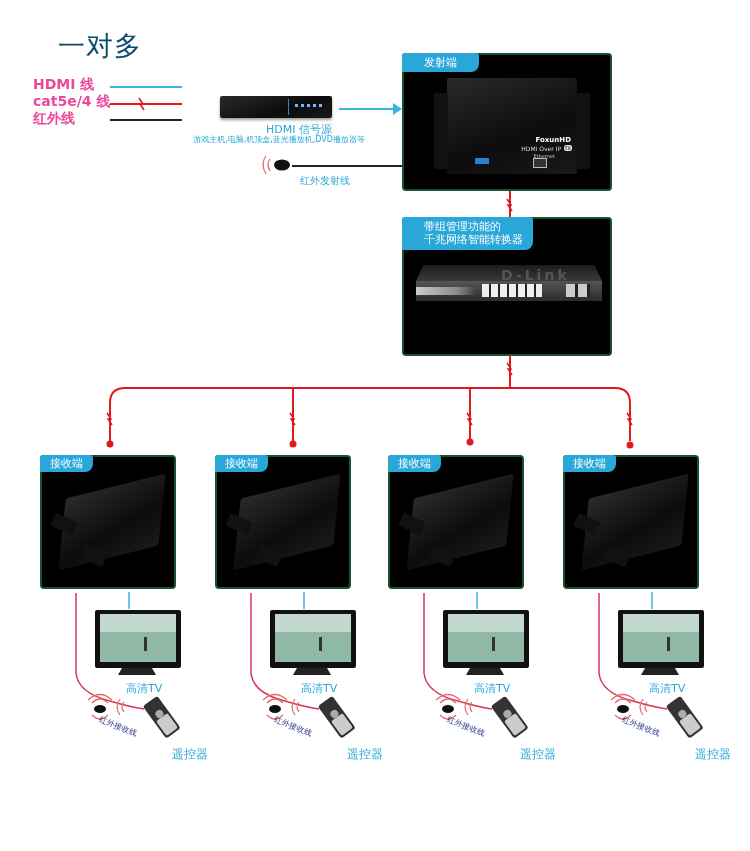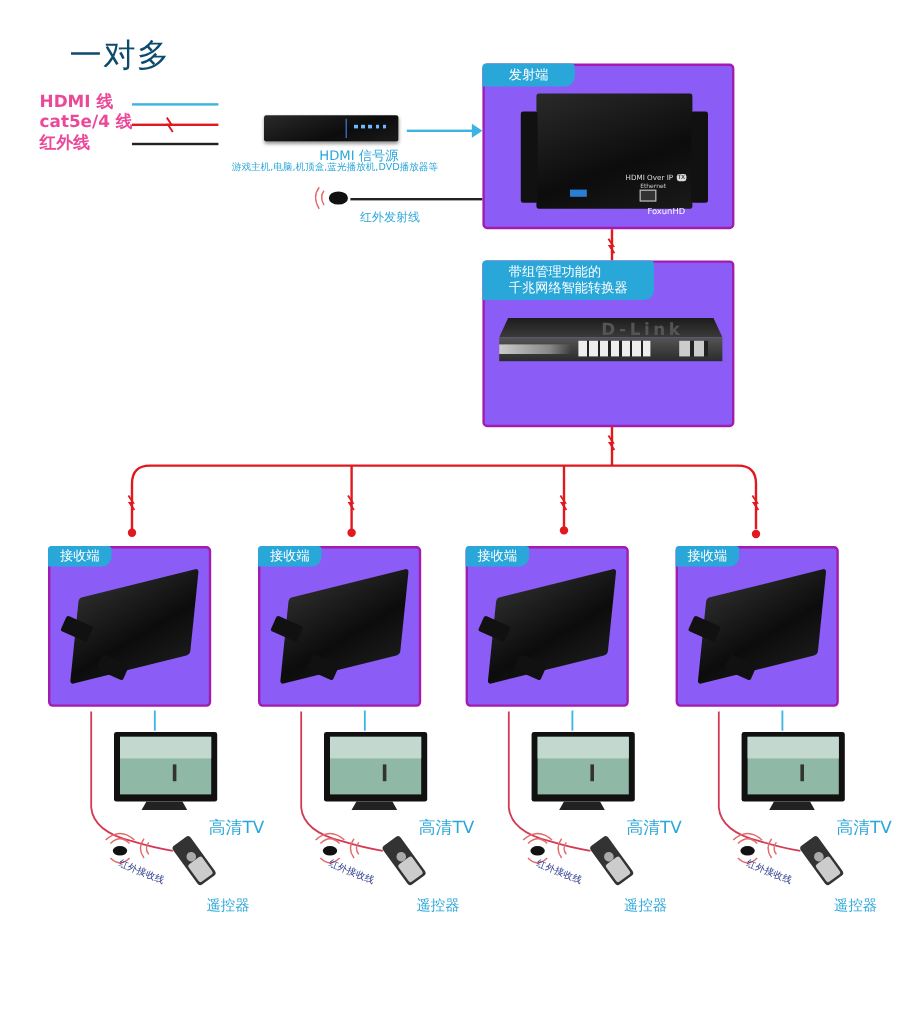--- a/index.html
+++ b/index.html
@@ -2,26 +2,26 @@
 <html><head>
 <meta charset="utf-8">
 <style>
   * { box-sizing: border-box; margin: 0; padding: 0; }
   html, body { width: 750px; height: 851px; background: #ffffff; overflow: hidden; }
   body { position: relative; font-family: "DejaVu Sans", sans-serif; }
   .abs { position: absolute; }
   .title { left: 58px; top: 28px; font-size: 27px; color: #0c4a6e; letter-spacing: 1px; }
   .legend-label { font-size: 14px; color: #ec4899; left: 33px; font-weight: bold; }
   .legend-line { height: 2px; left: 110px; width: 72px; }
-  .box { border: 2px solid #a21caf; border-radius: 4px; background: #8b5cf6; }
+  .box { border: 2px solid #14532d; border-radius: 4px; background: #000000; }
   .box-head { position: absolute; left: -2px; top: -2px; background: #2aa7d9; color: #fff; font-size: 11px; padding: 3px 12px 3px 12px; border-radius: 3px 3px 8px 0; line-height: 13px; }
   .small-cyan { color: #2aa7d9; font-size: 9px; text-align: right; white-space: nowrap; }
   .device-dark { background: linear-gradient(160deg, #2a2a2a, #0c0c0c 60%, #1a1a1a); }
   .ir-label { color: #2c3a8c; font-size: 8px; transform: rotate(22deg); white-space: nowrap; }
-  .tv-label { color: #2aa7d9; font-size: 14px; white-space: nowrap; margin-left: 48px; }
+  .tv-label { color: #2aa7d9; font-size: 11px; white-space: nowrap; }
   .remote-label { color: #2aa7d9; font-size: 12px; white-space: nowrap; }
 </style>
 </head>
 <body>
 
 <div class="abs title">一对多</div>
 
 <div>
   <div class="abs legend-label" style="top:76px;">HDMI 线</div>
   <div class="abs legend-line" style="top:86px;background:#3cb3e0;"></div>
@@ -51,38 +51,38 @@
   <path d="M14 9 Q10 14 14 21" stroke="#e36a6a" fill="none" stroke-width="1.2"></path>
   <ellipse cx="26" cy="15" rx="8" ry="5.5" fill="#111"></ellipse>
 </svg>
 <div class="abs" style="left:292px;top:165px;width:110px;height:1.5px;background:#222;"></div>
 <div class="abs small-cyan" style="left:300px;top:174px;font-size:10px;">红外发射线</div>
 
 <div class="abs box" style="left:402px;top:53px;width:210px;height:138px;">
   <div class="box-head" style="padding:3px 22px;">发射端</div>
 
   <div class="abs device-dark" style="left:43px;top:23px;width:130px;height:96px;border-radius:2px;">
-    <div class="abs" style="right:6px;top:58px;color:#fff;font-size:7px;font-weight:normal;margin-top:36px;">FoxunHD</div>
+    <div class="abs" style="right:6px;top:58px;color:#fff;font-size:7px;font-weight:bold;">FoxunHD</div>
     <div class="abs" style="right:16px;top:67px;color:#ddd;font-size:6px;">HDMI Over IP</div>
     <div class="abs" style="right:5px;top:67px;color:#111;background:#ddd;font-size:5px;padding:0 1px;border-radius:2px;">TX</div>
     <div class="abs" style="right:22px;top:75px;color:#ccc;font-size:5px;">Ethernet</div>
     <div class="abs" style="left:28px;top:80px;width:14px;height:6px;background:#2a7fd4;"></div>
     <div class="abs" style="left:86px;top:80px;width:14px;height:10px;border:1px solid #bbb;background:#333;"></div>
   </div>
   <div class="abs" style="left:30px;top:38px;width:14px;height:76px;background:#111;border-radius:2px;"></div>
   <div class="abs" style="left:172px;top:38px;width:14px;height:76px;background:#111;border-radius:2px;"></div>
 </div>
 
 <div class="abs" style="left:509px;top:191px;width:2px;height:26px;background:#e0191f;"></div>
 <svg class="abs" style="left:504px;top:198px;" width="12" height="14">
     <path d="M3 1 L7 7 L4 7 L8 13" stroke="#e0191f" stroke-width="1.6" fill="none"></path>
   </svg>
 
 <div class="abs box" style="left:402px;top:217px;width:210px;height:139px;">
-  <div class="box-head" style="padding:3px 22px 4px 22px;border-radius:3px 3px 8px 0;">
+  <div class="box-head" style="padding:3px 10px 4px 22px;border-radius:3px 3px 8px 0;">
     <div>带组管理功能的</div>
     <div>千兆网络智能转换器</div>
   </div>
 
   <div class="abs" style="left:12px;top:46px;width:186px;height:16px;background:linear-gradient(180deg,#1c1c1c,#3a3a3a);clip-path:polygon(4% 0,96% 0,100% 100%,0 100%);">
     <div class="abs" style="left:85px;top:2px;color:#555;font-size:14px;font-weight:bold;letter-spacing:3px;">D-Link</div>
   </div>
   <div class="abs" style="left:12px;top:62px;width:186px;height:20px;background:linear-gradient(180deg,#555,#2b2b2b);">
     <div class="abs" style="left:0;top:6px;width:60px;height:8px;background:linear-gradient(90deg,#ccc,#888 70%,transparent);"></div>
     <div class="abs" style="left:66px;top:3px;width:60px;height:13px;background:repeating-linear-gradient(90deg,#eee 0 7px,#222 7px 9px);"></div>

